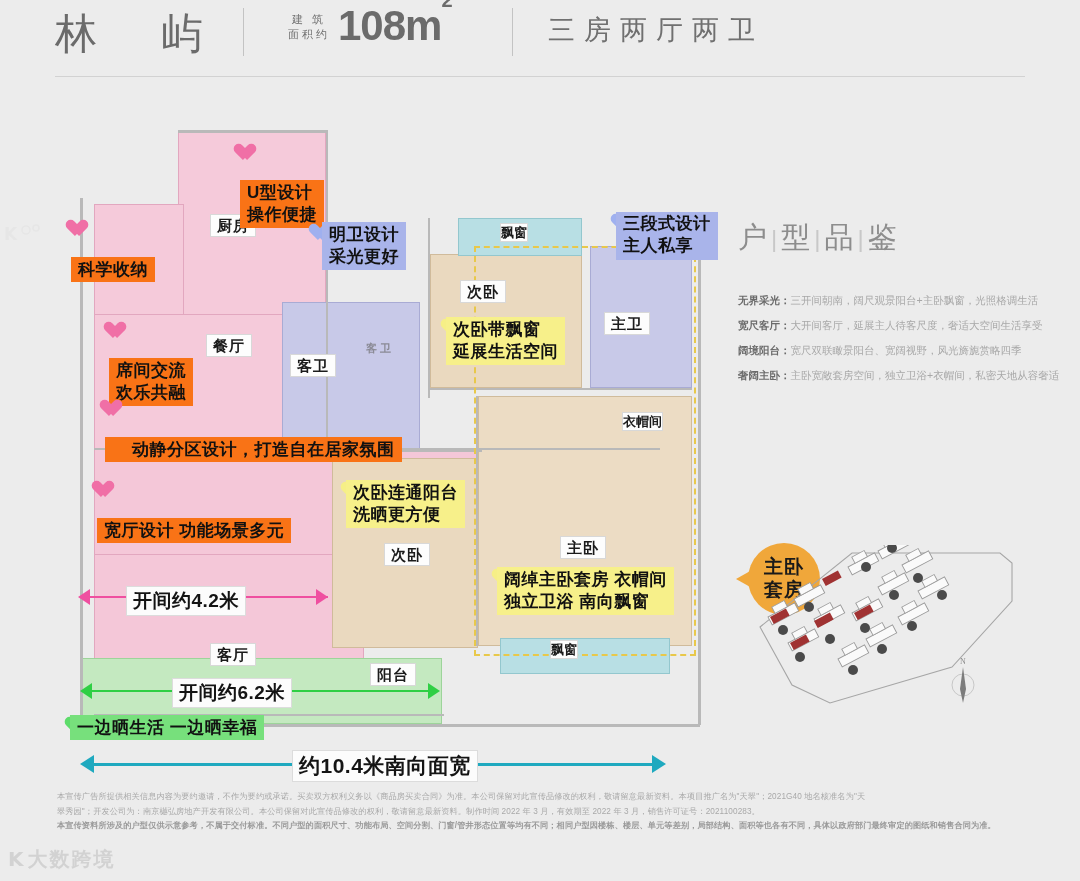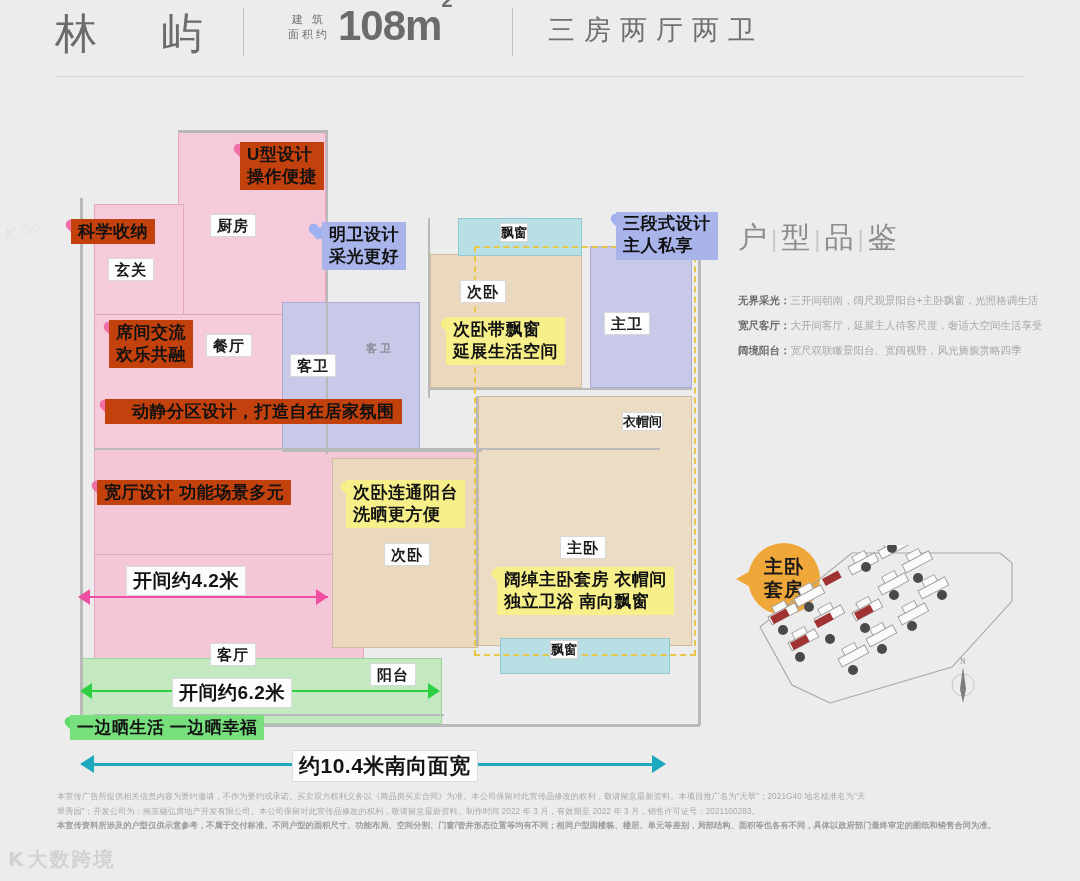--- a/index.html
+++ b/index.html
@@ -52,21 +52,21 @@
   
   .rname{position:absolute;background:#fdfdfd;border:1px solid #d8d8d8;
     font-size:15px;color:#1b1b1b;font-weight:700;padding:1px 6px;white-space:nowrap;
     letter-spacing:1px;line-height:19px;}
   .rname.sm{font-size:11px;padding:1px 0;line-height:15px;letter-spacing:0;}
 
   
   .chip{position:absolute;font-weight:800;color:#111;white-space:nowrap;
     line-height:21px;padding:2px 7px;letter-spacing:0.5px;font-size:17px;}
   .chip.two{line-height:22px;}
-  .chip-pink{background:#c2410c;}
+  .chip-pink{background:#f97316;margin-top:38px;}
   .chip-blue{background:#a9b4ea;}
   .chip-yellow{background:#f7f08a;}
   .chip-green{background:#77e07c;}
   .heart{position:absolute;width:20px;height:18px;}
   .heart:before,.heart:after{content:"";position:absolute;width:10px;height:16px;
     border-radius:10px 10px 0 0;top:1px;}
   .heart:before{left:10px;transform:rotate(45deg);transform-origin:0 100%;}
   .heart:after{left:10px;transform:rotate(-45deg);transform-origin:100% 100%;}
   .h-pink:before,.h-pink:after{background:#f06fa6;}
   .h-blue:before,.h-blue:after{background:#9fb0ef;}
@@ -125,20 +125,21 @@
   <div id="hdr-rule"></div>
 </div>
 
 <div id="info-title">
   <span>户</span><span class="bar">|</span><span>型</span><span class="bar">|</span><span>品</span><span class="bar">|</span><span>鉴</span>
 </div>
 <div id="info-list">
   <div class="info-row"><b>无界采光：</b><span>三开间朝南，阔尺观景阳台+主卧飘窗，光照格调生活</span></div>
   <div class="info-row"><b>宽尺客厅：</b><span>大开间客厅，延展主人待客尺度，奢适大空间生活享受</span></div>
   <div class="info-row"><b>阔境阳台：</b><span>宽尺双联瞰景阳台、宽阔视野，风光旖旎赏略四季</span></div>
+  <div class="info-row"><b>奢阔主卧：</b><span>主卧宽敞套房空间，独立卫浴+衣帽间，私密天地从容奢适</span></div>
 </div>
 
 <div id="plan">
 
   <div class="room c-pink2" style="left:118px;top:14px;width:148px;height:196px;"></div>
 
   <div class="room c-pink2" style="left:34px;top:86px;width:90px;height:124px;"></div>
 
   <div class="room c-pink2" style="left:34px;top:196px;width:232px;height:140px;"></div>
 
@@ -255,21 +256,21 @@
 
   <div id="badge-tail"></div>
   <div id="badge-suite">
     <div>主卧</div>
     <div>套房</div>
   </div>
 
   <div class="dimline" style="left:26px;top:478px;width:242px;background:#ef4fa0;"></div>
   <div class="arrowL" style="left:18px;top:471px;border-right:12px solid #ef4fa0;"></div>
   <div class="arrowR" style="left:256px;top:471px;border-left:12px solid #ef4fa0;"></div>
-  <div class="dimlabel" style="left:66px;top:448px;text-align:center;">开间约4.2米</div>
+  <div class="dimlabel" style="left:66px;top:468px;text-align:center;">开间约4.2米</div>
 
   <div class="dimline" style="left:30px;top:572px;width:348px;background:#2fcf44;"></div>
   <div class="arrowL" style="left:20px;top:565px;border-right:12px solid #2fcf44;"></div>
   <div class="arrowR" style="left:368px;top:565px;border-left:12px solid #2fcf44;"></div>
   <div class="dimlabel" style="left:112px;top:560px;">开间约6.2米</div>
 
   <div class="dimline" style="left:32px;top:645px;width:570px;background:#1fa9bf;height:3px;"></div>
   <div class="arrowL" style="left:20px;top:637px;border-right:14px solid #1fa9bf;border-top-width:9px;border-bottom-width:9px;"></div>
   <div class="arrowR" style="left:592px;top:637px;border-left:14px solid #1fa9bf;border-top-width:9px;border-bottom-width:9px;"></div>
   <div class="dimlabel" style="left:232px;top:632px;font-size:21px;">约10.4米南向面宽</div>

